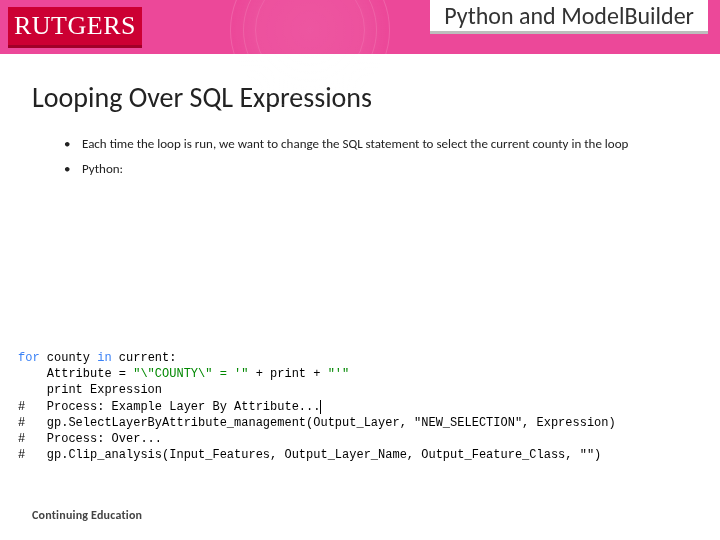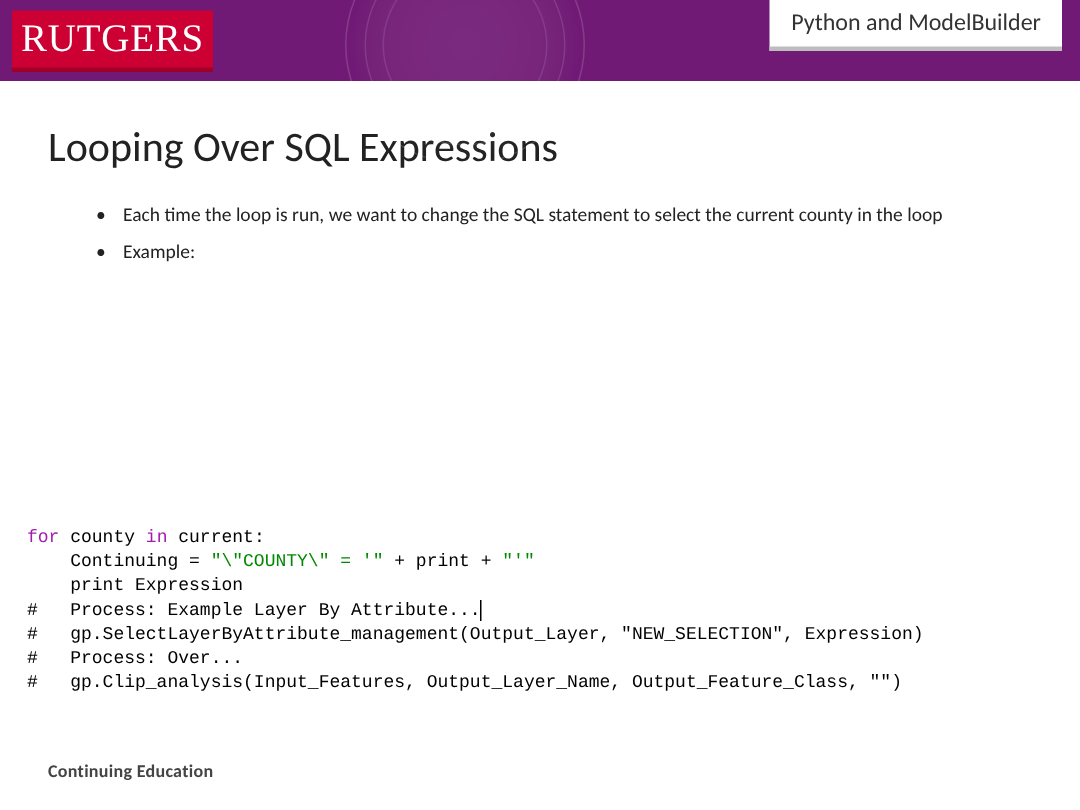--- a/index.html
+++ b/index.html
@@ -7,21 +7,21 @@
       width: 720px;
       height: 540px;
       font-family: Calibri, Arial, sans-serif;
       background: #ffffff;
       overflow: hidden;
       position: relative;
     }
     .header-band {
       position: relative;
       height: 54px;
-      background: #701a75;
+      background: #ec4899;
       width: 100%;
     }
     .seal {
       position: absolute;
       left: 230px;
       top: -50px;
       width: 160px;
       height: 160px;
       border-radius: 50%;
       background: radial-gradient(circle, rgba(255,255,255,0.08) 0%, rgba(255,255,255,0.05) 50%, rgba(255,255,255,0) 70%);
@@ -61,21 +61,21 @@
     }
     .header-right {
       position: absolute;
       right: 12px;
       top: 0;
       height: 34px;
       display: flex;
       align-items: center;
       background: #ffffff;
       padding: 0 14px;
-      font-size: 16px;
+      font-size: 24px;
       color: #333;
       border-bottom: 3px solid #bdbdbd;
     }
     .slide-title {
       margin: 26px 32px 20px 32px;
       font-size: 28px;
       font-weight: 400;
       color: #222;
     }
     .bullets {
@@ -100,21 +100,21 @@
       position: absolute;
       top: 350px;
       left: 18px;
       right: 14px;
       font-family: "Courier New", monospace;
       font-size: 12px;
       line-height: 1.35;
       color: #000;
       white-space: pre;
     }
-    .code-block .kw { color: #a21caf; font-family: Liberation Mono, monospace; }
+    .code-block .kw { color: #3b82f6; font-family: Liberation Mono, monospace; }
     .code-block .str { color: #008800; }
     .code-block .caret { border-left: 1px solid #000; }
     .footer {
       position: absolute;
       bottom: 18px;
       left: 32px;
       font-size: 12px;
       font-weight: 600;
       color: #444;
       letter-spacing: 0.2px;
@@ -129,24 +129,24 @@
   <div class="logo">
     <span class="logo-text">RUTGERS</span>
   </div>
   <div class="header-right">Python and ModelBuilder</div>
 </div>
 
 <h1 class="slide-title">Looping Over SQL Expressions</h1>
 
 <ul class="bullets">
   <li>Each time the loop is run, we want to change the SQL statement to select the current county in the loop</li>
-  <li>Example:</li>
+  <li>Python:</li>
 </ul>
 
 <div class="code-block"><span class="kw">for</span> <span>county</span> <span class="kw">in</span> <span>current:</span>
-<span>    Continuing = </span><span class="str">"\"COUNTY\" = '"</span><span> + print + </span><span class="str">"'"</span>
+<span>    Attribute = </span><span class="str">"\"COUNTY\" = '"</span><span> + print + </span><span class="str">"'"</span>
 <span>    print Expression</span>
 <span>#   Process: Example Layer By Attribute...</span><span class="caret"></span>
 <span>#   gp.SelectLayerByAttribute_management(Output_Layer, "NEW_SELECTION", Expression)</span>
 <span>#   Process: Over...</span>
 <span>#   gp.Clip_analysis(Input_Features, Output_Layer_Name, Output_Feature_Class, "")</span></div>
 
 <div class="footer">Continuing Education</div>
 
 </body></html>

